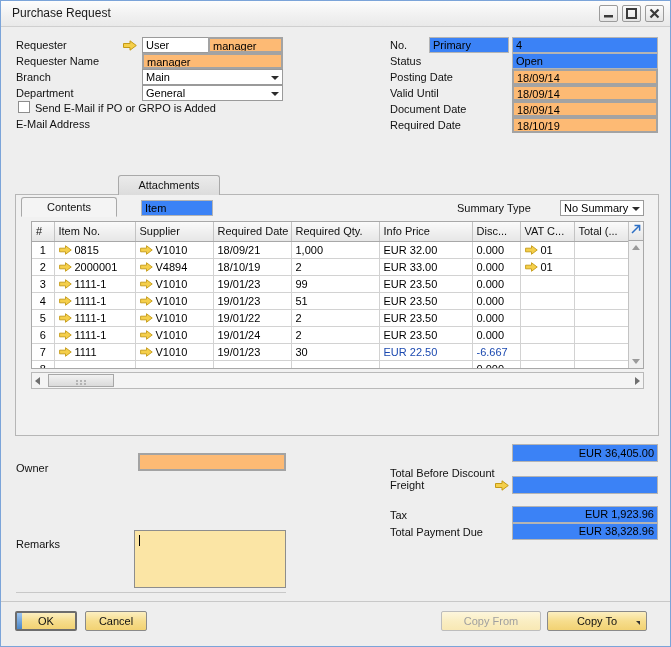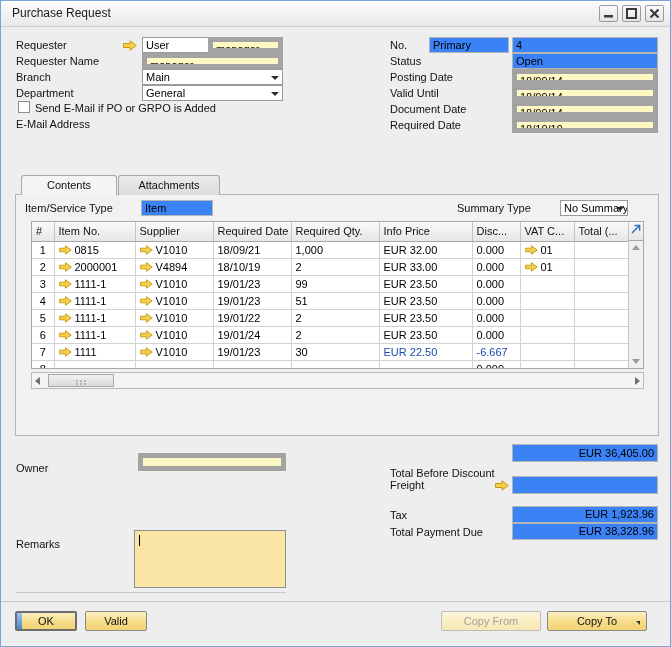--- a/index.html
+++ b/index.html
@@ -54,22 +54,22 @@
   .lbl {
     position: absolute;
     font-size: 11px;
     color: #111;
     white-space: nowrap;
   }
   .fld {
     position: absolute;
     box-sizing: border-box;
     height: 16px;
-    border: 5px solid #a3a3a3;
-    background: #fef9c3;
+    border: 2px solid #a3a3a3;
+    background: #fdba74;
     font-size: 11px;
     line-height: 14px;
     padding: 0 3px;
     color: #000;
     white-space: nowrap;
     overflow: hidden;
   }
   .fld.ro {
     background: #3b82f6;
     border: 1px solid #b4b4b4;
@@ -127,21 +127,21 @@
   }
   .tab.active {
     background: #f4f4f4;
     border-bottom: 1px solid #f4f4f4;
     z-index: 3;
   }
   .tab.inactive {
     background: linear-gradient(to bottom, #ebebeb, #dcdcdc);
     z-index: 1;
   }
-  #tab-contents { left: 6px; width: 96px; }
+  #tab-contents { left: 6px; width: 96px; margin-top: 22px; }
   #tab-attachments { left: 103px; width: 102px; }
 
   #tabpanel {
     position: absolute;
     left: 14px; top: 193px;
     width: 644px; height: 242px;
     box-sizing: border-box;
     background: #f1f1f1;
     border: 1px solid #b6b6b6;
   }
@@ -375,21 +375,21 @@
     <div class="tab active" id="tab-contents">Contents</div>
     <div class="tab inactive" id="tab-attachments">Attachments</div>
   </div>
 
   <div id="tabpanel">
 
     <div class="lbl" style="left:9px; top:7px;">Item/Service Type</div>
     <div class="fld ro" style="left:125px; top:5px; width:72px;">Item</div>
 
     <div class="lbl" style="left:441px; top:7px;">Summary Type</div>
-    <div class="combo" style="left:544px; top:5px; width:68px;">
+    <div class="combo" style="left:544px; top:5px; width:84px;">
       <span>No Summary</span>
       <span class="arw"></span>
     </div>
 
     <div id="grid">
       <table class="gt">
         <colgroup>
           <col style="width:22px">
             <col style="width:81px">
             <col style="width:78px">
@@ -591,21 +591,21 @@
   <div class="lbl" style="left:389px; top:525px;">Total Payment Due</div>
   <div class="fld ro num" style="left:511px; top:522px; width:146px; height:17px; line-height:15px;">EUR 38,328.96</div>
 
   <div class="hr" style="left:0px; top:600px; width:671px;"></div>
 
   <div class="btn" id="btn-ok">
     <div id="ok-focus"></div>
     <span>OK</span>
   </div>
   <div class="btn" id="btn-cancel">
-    <span>Valid</span>
+    <span>Cancel</span>
   </div>
   <div class="btn" id="btn-copy-from">
     <span>Copy From</span>
   </div>
   <div class="btn" id="btn-copy-to">
     <span>Copy To</span>
     <span id="copy-to-caret"></span>
   </div>
 
 </div>

